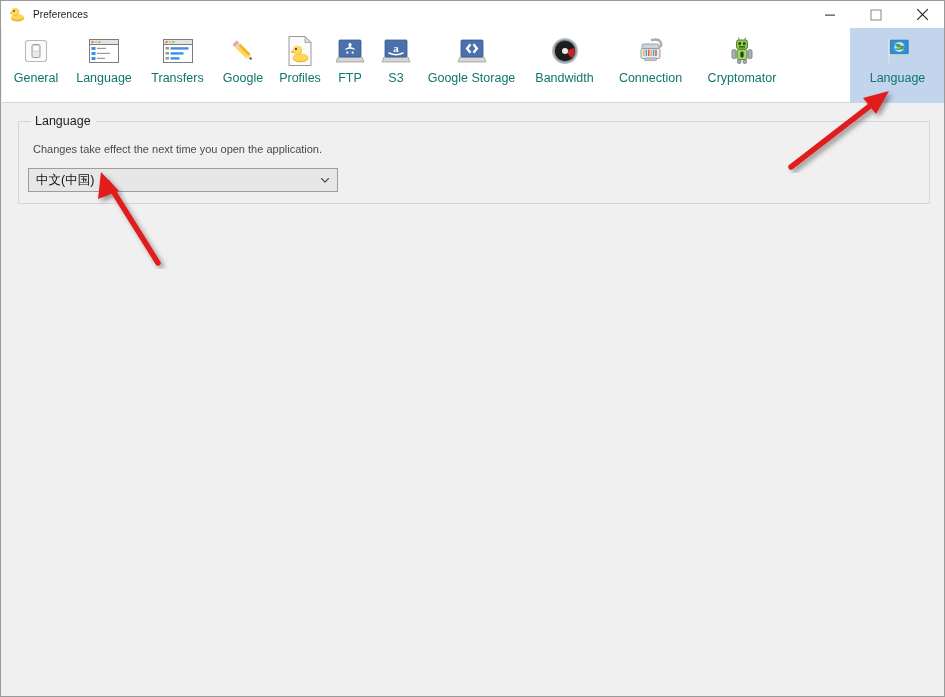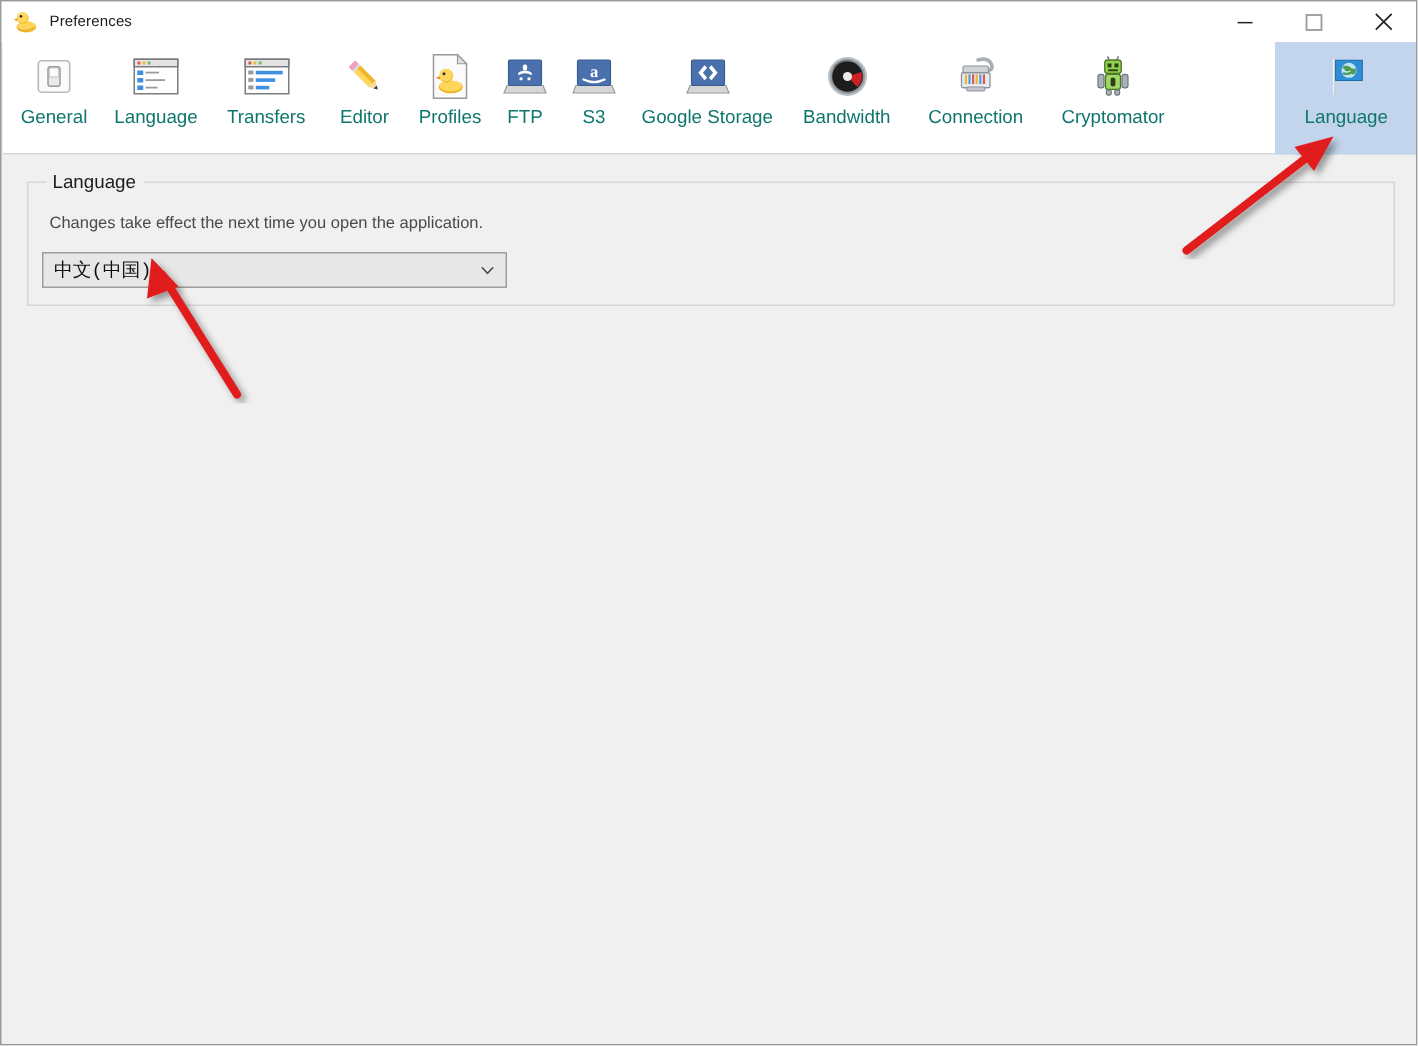--- a/index.html
+++ b/index.html
@@ -139,21 +139,21 @@
     display: flex;
     align-items: center;
     cursor: default;
   }
   #lang-combo-value {
     position: absolute;
     left: 7px;
     font-size: 12.5px;
     color: #101010;
     white-space: nowrap;
-    font-family: Liberation Mono, monospace;
+    font-family: Liberation Sans, sans-serif;
   }
   #lang-combo-arrow {
     position: absolute;
     right: 6px; top: 0;
     height: 22px;
     display: flex; align-items: center;
   }
 
   
   .annot {
@@ -256,21 +256,21 @@
           <g transform="rotate(-45 15 15)">
             <rect x="12" y="3" width="6.2" height="3.4" fill="#f0a0b8"></rect>
             <rect x="12" y="6.4" width="6.2" height="1.6" fill="#d8d8d8"></rect>
             <rect x="12" y="8" width="6.2" height="14.2" fill="#ffd65c"></rect>
             <rect x="15.6" y="8" width="2.6" height="14.2" fill="#f0b429"></rect>
             <path d="M12 22.2 L15.1 27.4 L18.2 22.2 Z" fill="#f3dca8"></path>
             <path d="M13.6 25 L15.1 27.4 L16.6 25 Z" fill="#3a3a3a"></path>
           </g>
         </svg>
       </span>
-      <span class="tab-label">Editor</span>
+      <span class="tab-label">Google</span>
     </div>
 
     <div class="tab" style="left:269px;width:58px;">
       <span class="tab-icon">
         <svg width="28" height="32" viewBox="0 0 28 32">
           <path d="M3 1.5 H19 L25 7.5 V30.5 H3 Z" fill="#fbfbfb" stroke="#9a9a9a" stroke-width="1"></path>
           <path d="M19 1.5 V7.5 H25 Z" fill="#e0e0e0" stroke="#9a9a9a" stroke-width=".8"></path>
           <ellipse cx="14.5" cy="23" rx="8" ry="4.2" fill="#f0b429"></ellipse>
           <ellipse cx="14.5" cy="22.3" rx="7.5" ry="3.7" fill="#ffd65c"></ellipse>
           <circle cx="11.5" cy="15.5" r="4.6" fill="#f5c02f"></circle>

